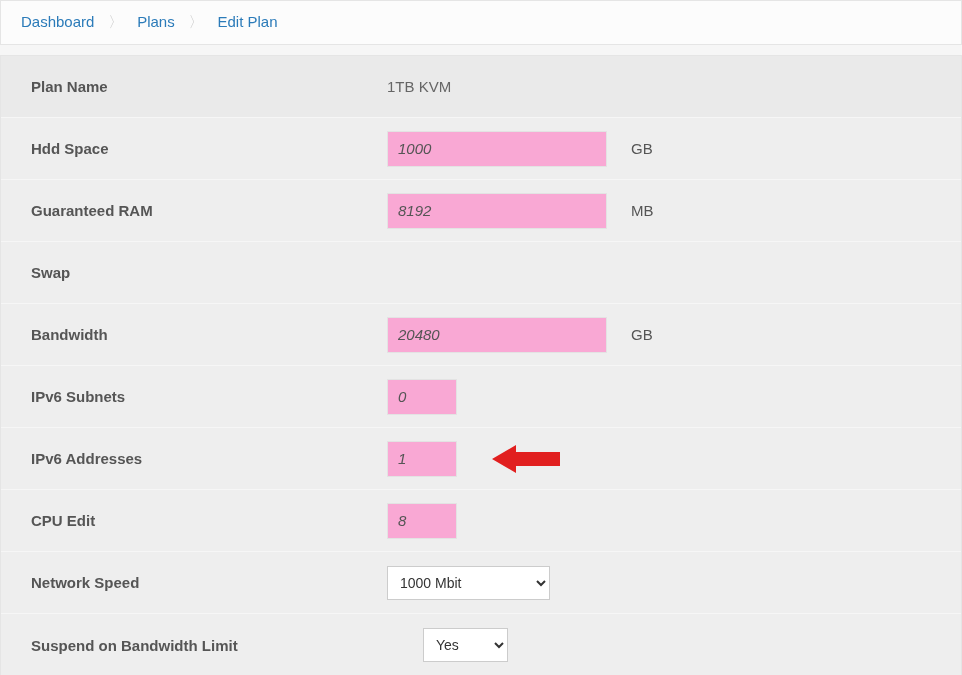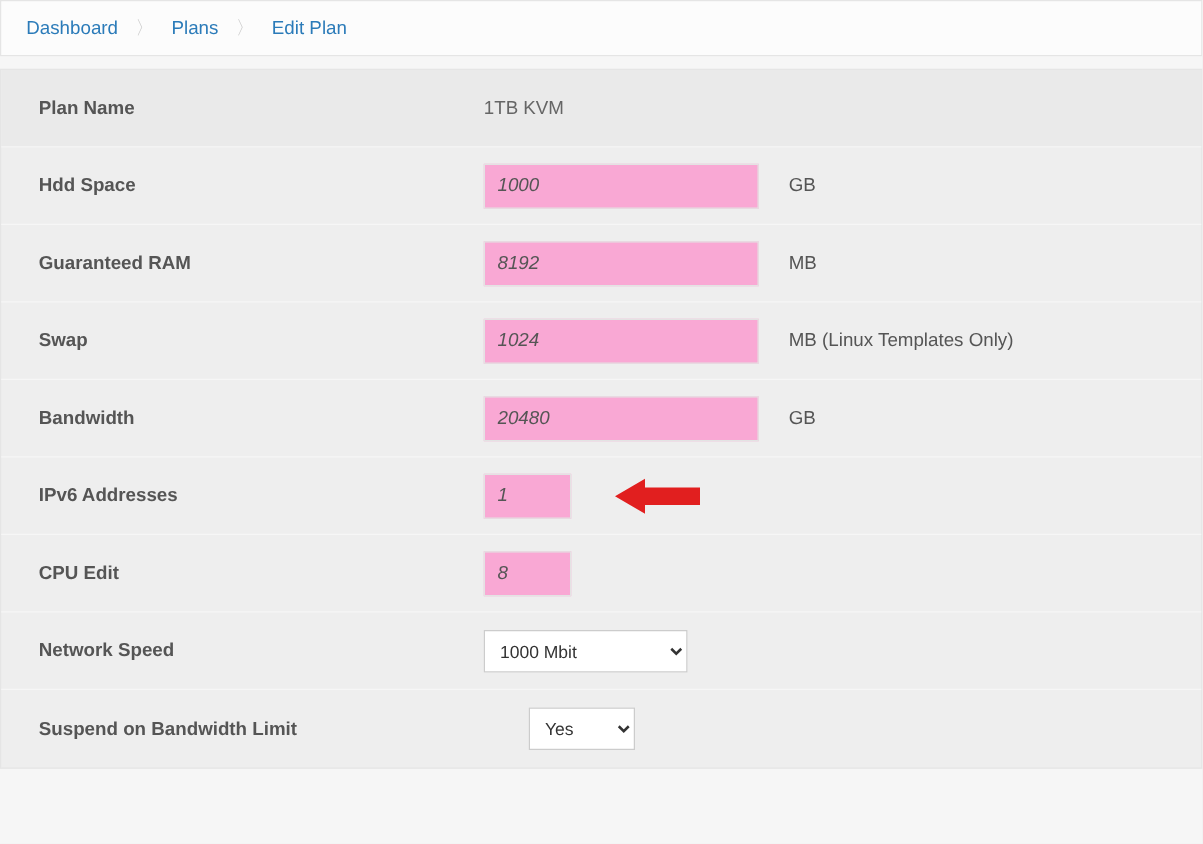--- a/index.html
+++ b/index.html
@@ -139,34 +139,36 @@
   <div class="form-row">
     <div class="label-cell">Guaranteed RAM</div>
     <div class="value-cell">
       <input type="text" class="text-input input-wide" value="8192" style="">
       <span class="unit">MB</span>
     </div>
   </div>
 
   <div class="form-row">
     <div class="label-cell">Swap</div>
-    <div class="value-cell">
-      <input type="text" class="text-input input-wide" value="1024" style="">
-      <span class="unit">MB (Linux Templates Only)</span>
-    </div>
   </div>
 
   <div class="form-row">
     <div class="label-cell">Bandwidth</div>
     <div class="value-cell">
       <input type="text" class="text-input input-wide" value="20480" style="">
       <span class="unit">GB</span>
     </div>
   </div>
 
+  <div class="form-row">
+    <div class="label-cell">IPv6 Subnets</div>
+    <div class="value-cell">
+      <input type="text" class="text-input input-narrow" value="0" style="">
+    </div>
+  </div>
 
   <div class="form-row">
     <div class="label-cell">IPv6 Addresses</div>
     <div class="value-cell">
       <input type="text" class="text-input input-narrow" value="1" style="">
       <svg class="arrow-annotation" width="72" height="36" viewBox="0 0 72 36">
         <polygon points="0,18 24,4 24,11 68,11 68,25 24,25 24,32" fill="#e11f1f"></polygon>
       </svg>
     </div>
   </div>

